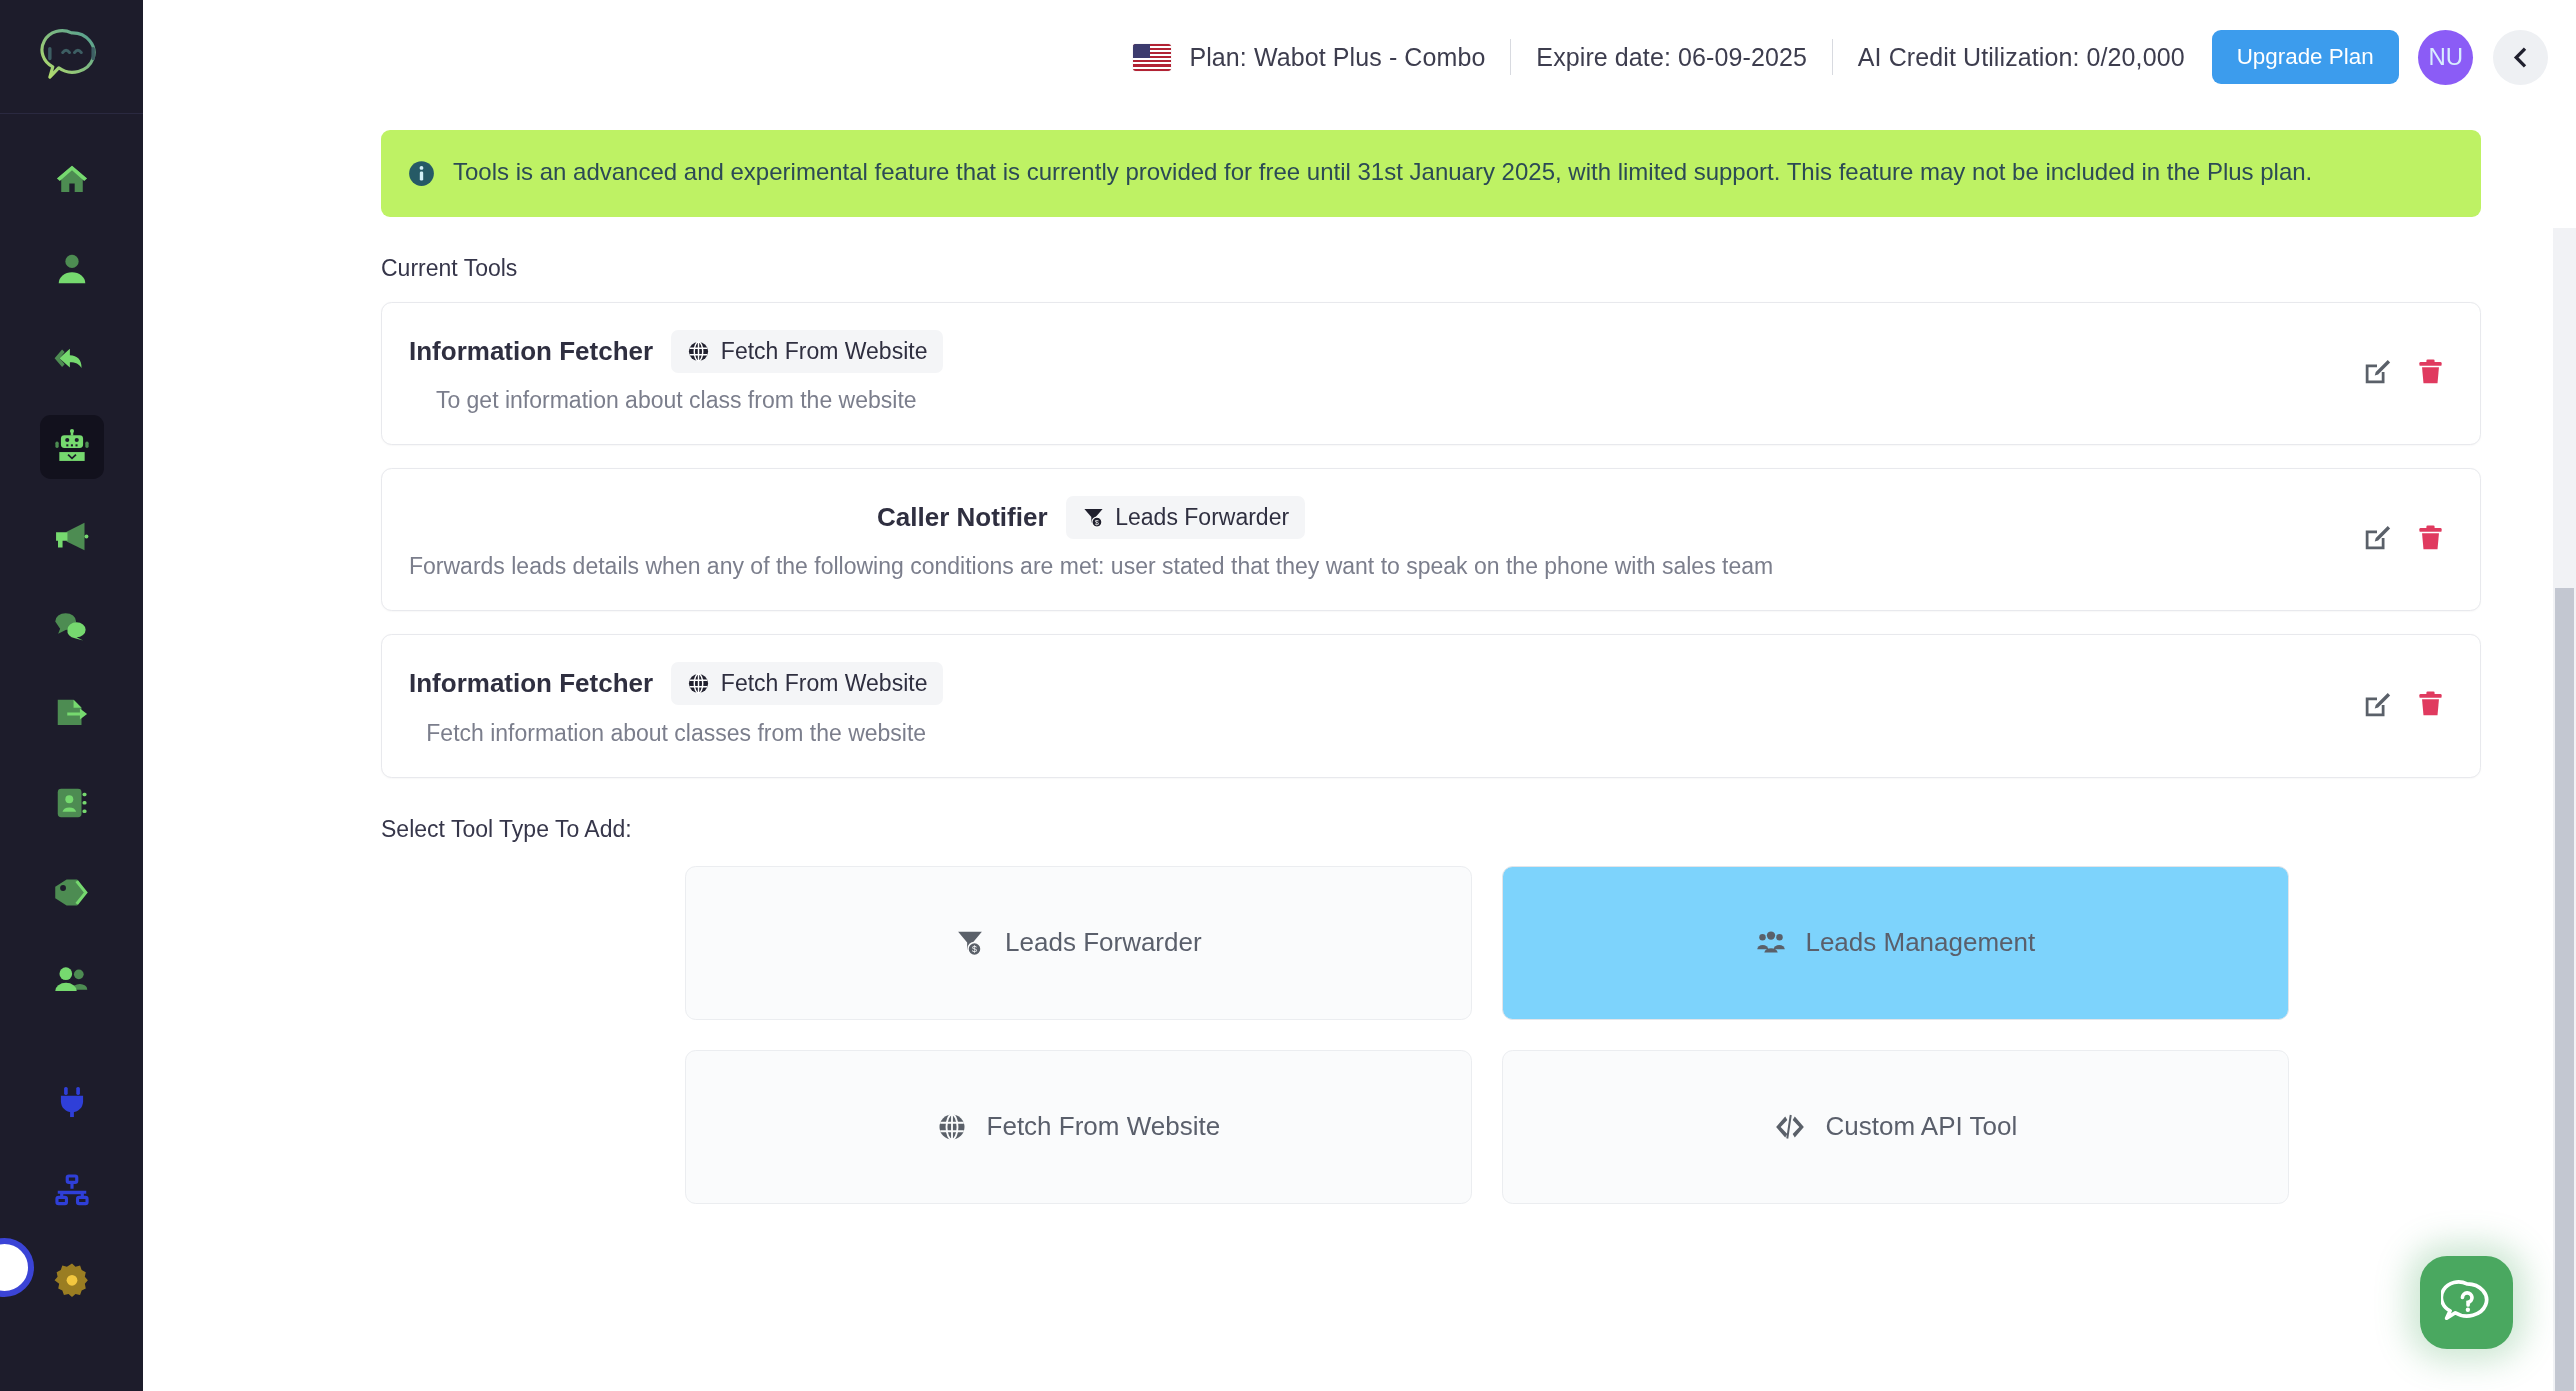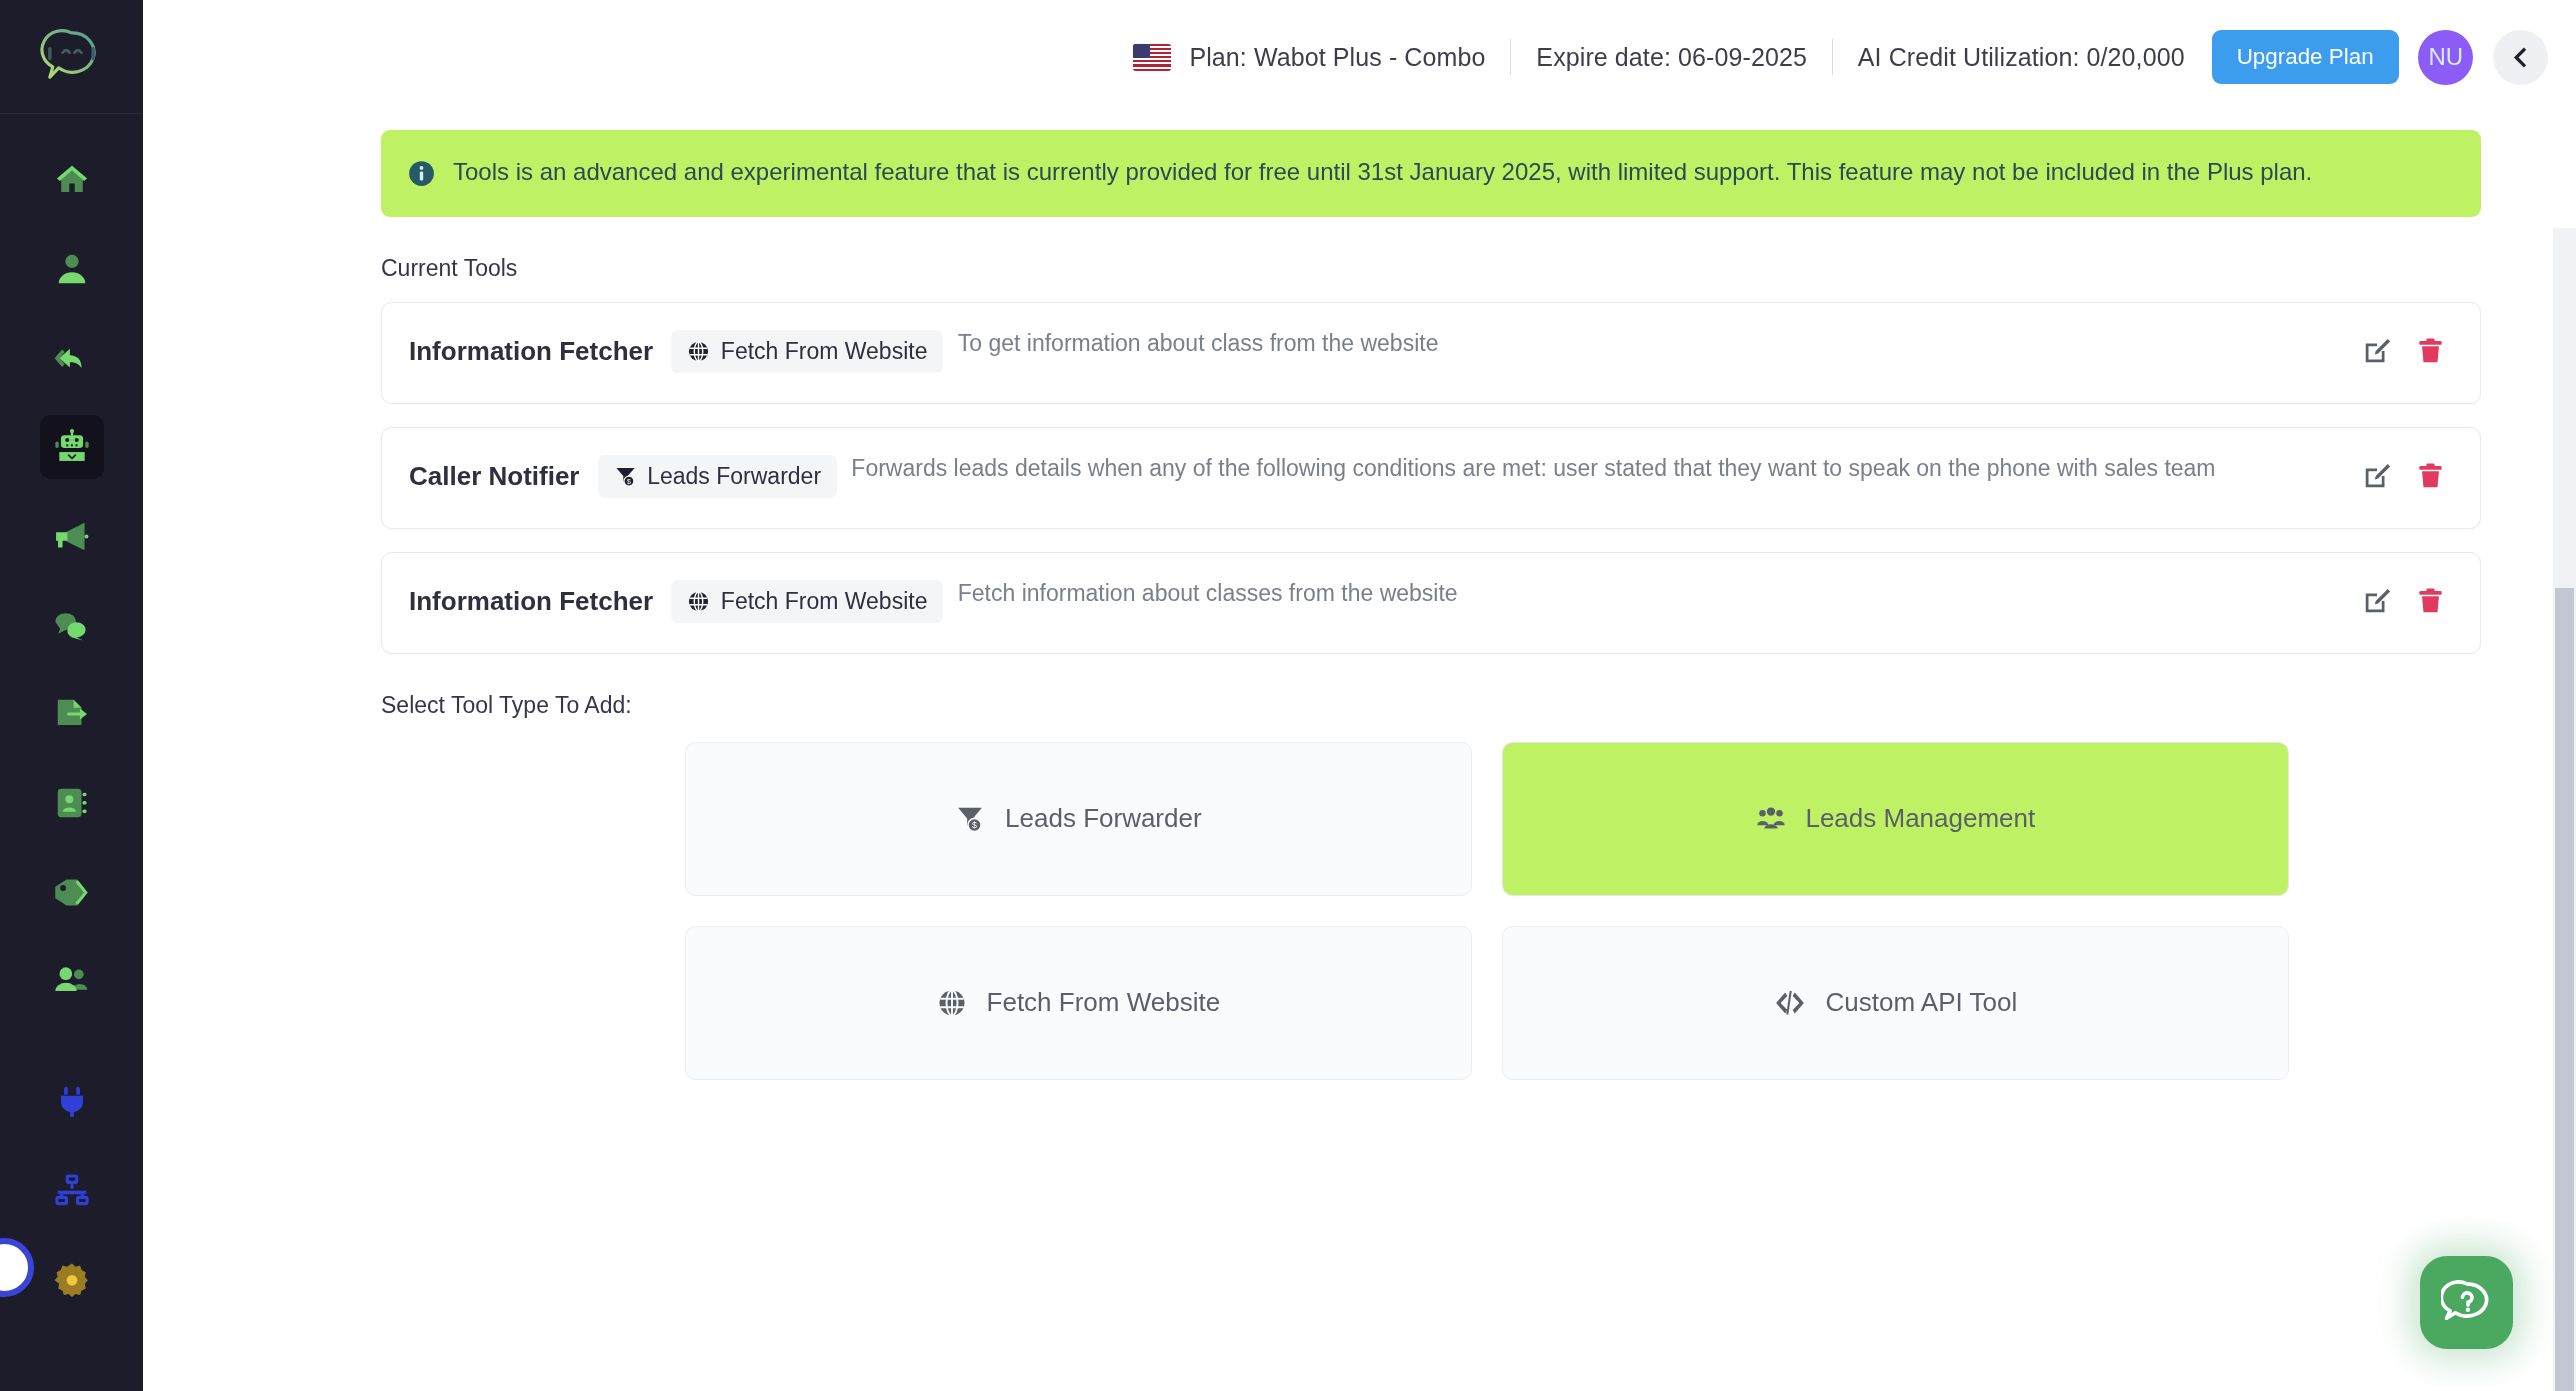--- a/index.html
+++ b/index.html
@@ -118,21 +118,21 @@
   }
 
   .tool-card {
     border: 0.9px solid #e8e9ed; border-radius: 10.7px;
     background: #ffffff; margin-bottom: 23px;
     padding: 27px 30px 30px 27px;
     display: flex; align-items: center; justify-content: space-between;
     max-width: 2227px; position: relative;
     box-shadow: 0 0.9px 1.8px rgba(16,24,40,.03);
   }
-  .tool-left { display: flex; flex-direction: row; gap: 14.3px; }
+  .tool-left { display: flex; flex-direction: column; gap: 14.3px; align-items: center; }
   .tool-head { display: flex; align-items: center; gap: 18px; }
   .tool-title { font-size: 26px; font-weight: bold; color: #2f2f40; }
   .tool-chip {
     display: inline-flex; align-items: center; gap: 10.7px;
     background: #f4f5f7; border-radius: 7.2px;
     padding: 8px 16px; font-size: 23px; color: #2f2f40;
   }
   .tool-desc { font-size: 23px; color: #7b7e8c; }
   .tool-actions { display: flex; align-items: center; gap: 19.7px; margin-right: 3.6px; }
   .icon-btn { background: none; border: none; cursor: pointer; display: flex; padding: 1.8px; }
@@ -140,21 +140,21 @@
   .type-grid {
     display: grid; grid-template-columns: 787px 787px;
     gap: 30px 30px; margin-top: 23px; padding-left: 304px;
   }
   .type-card {
     height: 154px; border: 0.9px solid #ebedf0; border-radius: 10.7px;
     background: #fafbfc;
     display: flex; align-items: center; justify-content: center; gap: 19.7px;
     font-size: 26px; color: #5a5f6b; cursor: pointer;
   }
-  .type-card.hover { background: #bef264; border-color: #e3e5e9; }
+  .type-card.hover { background: #7dd3fc; border-color: #e3e5e9; }
 
   
   .main-scroll-track {
     position: absolute; right: 0; top: 114px; width: 23px; height: 1277px;
     background: #f1f2f5;
   }
   .main-scroll-thumb {
     position: absolute; right: 1.8px; top: 474px; width: 19.7px; height: 859px;
     background: #c3c7d1; border-radius: 0;
   }

